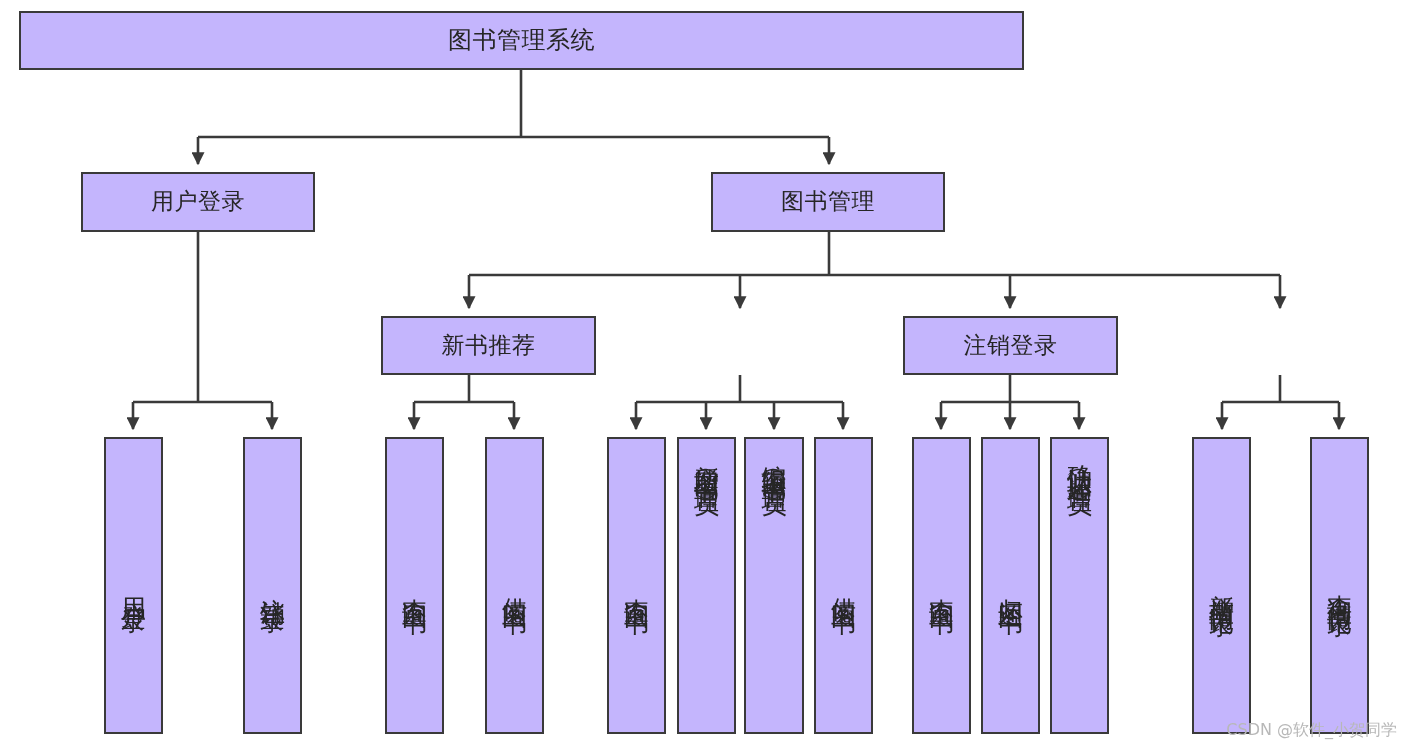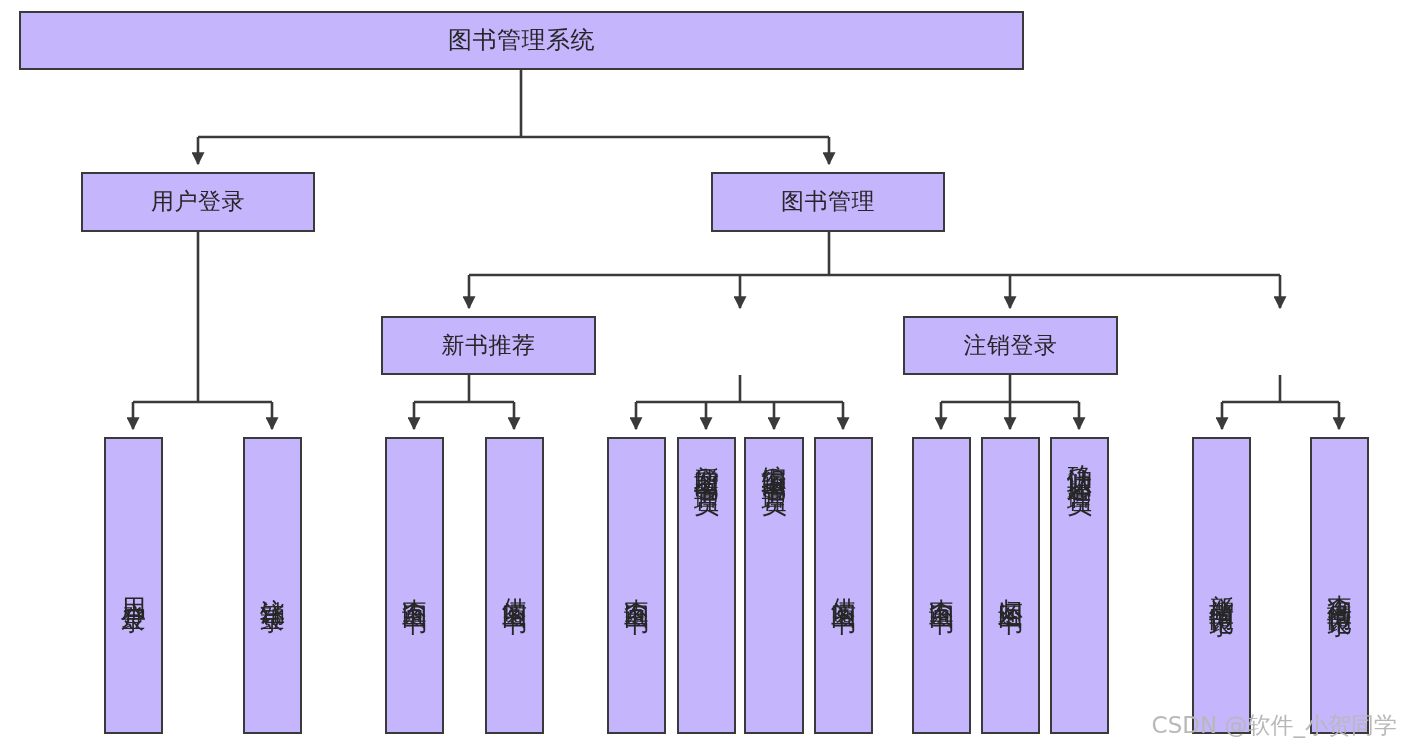--- a/index.html
+++ b/index.html
@@ -66,21 +66,21 @@
     white-space: nowrap;
   }
   .v-node.centered {
     align-items: center;
     padding-top: 0;
   }
   #watermark {
     position: absolute;
     right: 8px;
     bottom: 6px;
-    font-size: 23px;
+    font-size: 16px;
     color: #b8b8b8;
     z-index: 5;
     white-space: nowrap;
     font-family: "DejaVu Sans", "Liberation Sans", sans-serif;
     margin-left: 48px;
   }
 </style>
 </head>
 <body>
 

